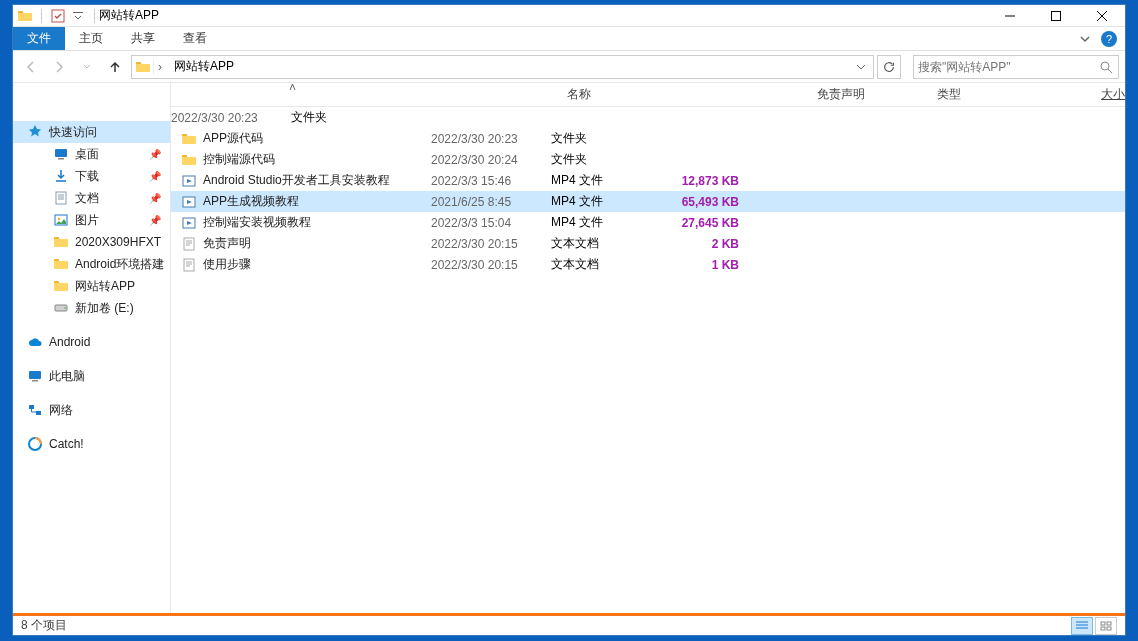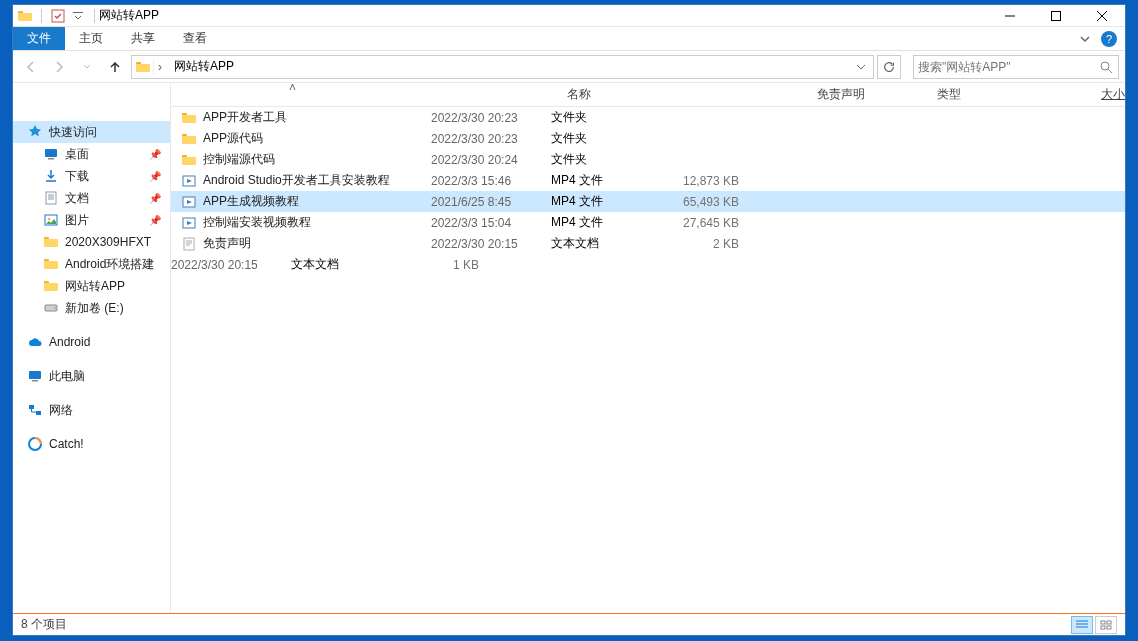--- a/index.html
+++ b/index.html
@@ -25,40 +25,40 @@
   .bc-folder { width:22px; display:flex; align-items:center; justify-content:center; border-right:1px solid #eee;}
   .bc-seg { padding:0 8px; height:100%; display:flex; align-items:center; }
   .bc-arrow { color:#666; padding:0 4px; }
   .refresh-btn { width:24px; height:24px; border:1px solid #ccc; display:flex; align-items:center; justify-content:center; margin-left:-1px;}
   .searchbar { width:206px; height:24px; border:1px solid #ccc; display:flex; align-items:center; padding:0 4px; margin-left:8px;}
   .searchbar input { border:none; outline:none; flex:1; font-size:12px; color:#888;}
   
   .body { flex:1; display:flex; overflow:hidden; }
   .sidebar { width:158px; border-right:1px solid #e8e8e8; padding-top:4px;}
   .side-item { height:22px; display:flex; align-items:center; padding-left:14px; gap:6px; font-size:12px; color:#222;}
-  .side-item.sub { padding-left:30px; }
+  .side-item.sub { padding-left:40px; }
   .side-item.active { background:#cce8ff;margin-top:34px; }
   .pin { margin-left:auto; margin-right:8px; color:#7a7a7a; font-size:10px;}
   .side-sep { height:12px; }
   .content { flex:1; display:flex; flex-direction:column; }
   .headers { height:24px; display:flex; align-items:center; border-bottom:1px solid #e8e8e8; color:#444; position:relative;justify-content:flex-end;}
   .col-name { width:260px; padding-left:10px;}
   .col-date { width:120px;}
   .col-type { width:116px;}
   .col-size { width:72px; text-align:right;text-decoration:underline;}
   .sort-arrow { position:absolute; left:118px; top:-2px; color:#666;}
   .filelist { flex:1; }
   .row { height:21px; display:flex; align-items:center; font-size:12px; color:#222;}
   .row.selected { background:#cce8ff; }
   .row .c-name { width:260px; padding-left:10px; display:flex; align-items:center; gap:6px;}
   .row .c-date { width:120px; color:#666;}
   .row .c-type { width:116px; color:#000000;}
-  .row .c-size { width:72px; text-align:right; color:#737373;}
-  
-  .statusbar { height:22px; border-top:1px solid #f97316; display:flex; align-items:center; padding:0 8px; font-size:12px; color:#444;}
+  .row .c-size { width:72px; text-align:right; color:#a21caf;font-weight:bold;}
+  
+  .statusbar { height:22px; border-top:3px solid #f97316; display:flex; align-items:center; padding:0 8px; font-size:12px; color:#444;}
   .view-toggles { margin-left:auto; display:flex; gap:2px;}
   .vt { width:22px; height:18px; border:1px solid #ccc; display:flex; align-items:center; justify-content:center; font-size:10px;}
   .vt.active { background:#cce8ff; border-color:#7ab8e8;}
   
   .ic { display:inline-flex; width:16px; height:16px; }
   .ic-folder svg rect.body { fill:#ffd666; } .ic-folder svg rect.tab { fill:#f0b429; }
   .ic-star { color:#1979ca; }
   .ic-cloud { color:#0a84d6; }
   .ic-pc { color:#1979ca; }
   .ic-net { color:#1979ca; }
@@ -317,29 +317,20 @@
     <div class="content">
       <div class="headers">
         <div class="col-name">名称</div>
         <span class="sort-arrow">˄</span>
         <div class="col-date">免责声明</div>
         <div class="col-type">类型</div>
         <div class="col-size">大小</div>
       </div>
       <div class="filelist" id="filelist">
           <div class="row">
-            <div class="c-name">
-              <span class="ic">
-                <svg viewBox="0 0 16 16">
-                  <rect x="1" y="3" width="5" height="3" rx="1" fill="#f0b429"></rect>
-                  <rect x="1" y="5" width="14" height="8" rx="1" fill="#ffd666"></rect>
-                </svg>
-              </span>
-              <span>APP开发者工具</span>
-            </div>
             <div class="c-date">2022/3/30 20:23</div>
             <div class="c-type">文件夹</div>
             <div class="c-size"></div>
           </div>
           <div class="row">
             <div class="c-name">
               <span class="ic">
                 <svg viewBox="0 0 16 16">
                   <rect x="1" y="3" width="5" height="3" rx="1" fill="#f0b429"></rect>
                   <rect x="1" y="5" width="14" height="8" rx="1" fill="#ffd666"></rect>
@@ -415,20 +406,29 @@
                   <path d="M5 5h6M5 7h6M5 9h4" stroke="#aaa"></path>
                 </svg>
               </span>
               <span>免责声明</span>
             </div>
             <div class="c-date">2022/3/30 20:15</div>
             <div class="c-type">文本文档</div>
             <div class="c-size">2 KB</div>
           </div>
           <div class="row">
+            <div class="c-name">
+              <span class="ic">
+                <svg viewBox="0 0 16 16">
+                  <rect x="3" y="2" width="10" height="12" fill="#fff" stroke="#aaa"></rect>
+                  <path d="M5 5h6M5 7h6M5 9h4" stroke="#aaa"></path>
+                </svg>
+              </span>
+              <span>使用步骤</span>
+            </div>
             <div class="c-date">2022/3/30 20:15</div>
             <div class="c-type">文本文档</div>
             <div class="c-size">1 KB</div>
           </div>
         </div>
     </div>
   </div>
 
   <div class="statusbar">
     <span>8 个项目</span>

